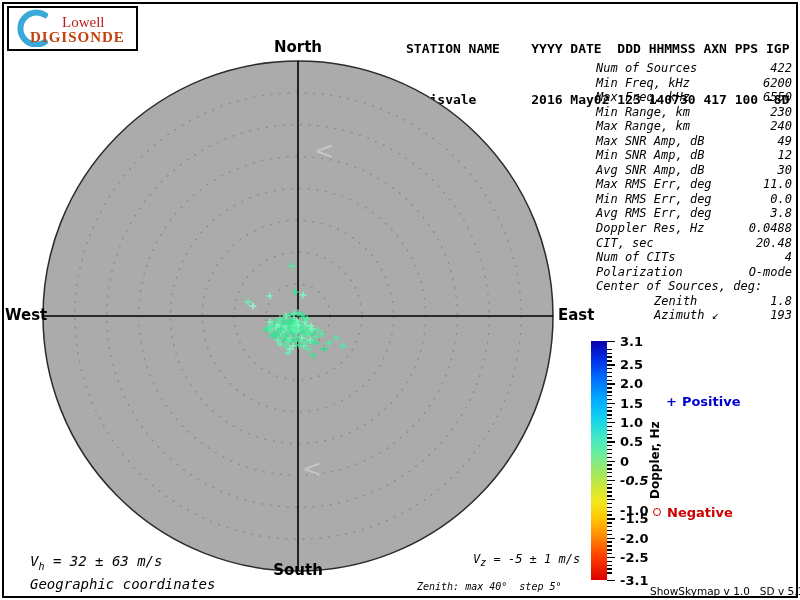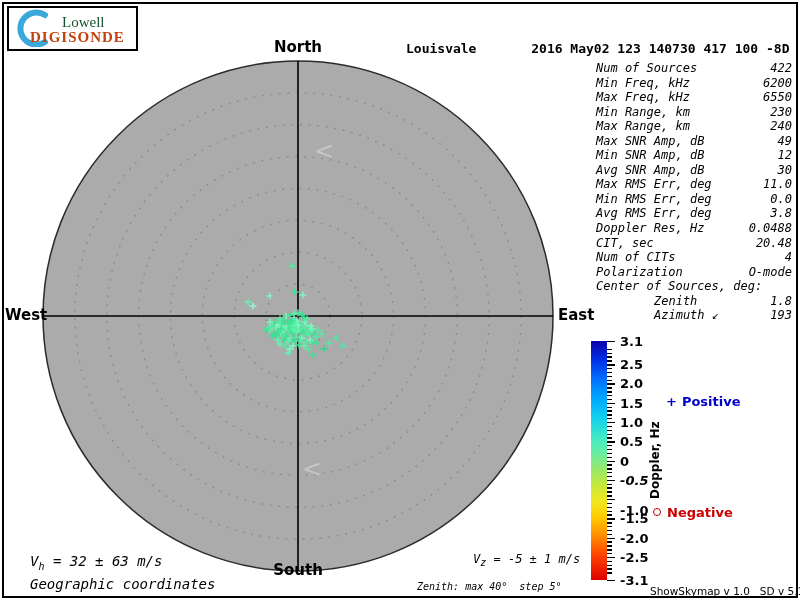--- a/index.html
+++ b/index.html
@@ -4,21 +4,21 @@
 <style>
   html,body{margin:0;padding:0;}
   body{
     width:800px;height:600px;position:relative;background:#ffffff;
     font-family:"DejaVu Sans",sans-serif;color:#000;overflow:hidden;
   }
   .frame{position:absolute;inset:2px;border:2px solid #000;pointer-events:none;}
 
   
   .logo-box{position:absolute;left:7px;top:6px;width:127px;height:41px;border:2px solid #000;background:#fff;}
-  .logo-lowell{position:absolute;left:53px;top:6px;font:15px "Liberation Serif","DejaVu Serif",serif;color:#14532d;}
+  .logo-lowell{position:absolute;left:53px;top:6px;font:15px "Liberation Serif","DejaVu Serif",serif;color:#b91c1c;}
   .logo-digisonde{position:absolute;left:21px;top:21px;font:bold 15px "Liberation Serif","DejaVu Serif",serif;
     letter-spacing:1px;color:#c2410c;}
 
   
   .header{position:absolute;left:406px;top:6px;font:bold 13px "DejaVu Sans Mono",monospace;
     white-space:pre;line-height:17px;}
 
   
   .stats{position:absolute;left:596px;top:61px;width:196px;font:12px "DejaVu Sans Mono",monospace;}
   .stat-row{display:flex;justify-content:space-between;height:14.55px;line-height:14.55px;white-space:pre;font-style:italic;}
@@ -64,20 +64,21 @@
 
 <div class="logo-box">
   <svg width="44" height="38" style="position:absolute;left:3px;top:1px">
     <path d="M33 6 A16 16 0 1 0 33 33" fill="none" stroke="#3aa8d8" stroke-width="6" stroke-linecap="round"></path>
   </svg>
   <div class="logo-lowell">Lowell</div>
   <div class="logo-digisonde">DIGISONDE</div>
 </div>
 
 <div class="header">
+  <div>STATION NAME    YYYY DATE  DDD HHMMSS AXN PPS IGP</div>
   <div>Louisvale       2016 May02 123 140730 417 100 -8D</div>
 </div>
 
 <div class="stats" id="stats">
     <div class="stat-row"><span class="lbl">Num of Sources</span><span>422</span></div>
     <div class="stat-row"><span class="lbl">Min Freq, kHz</span><span>6200</span></div>
     <div class="stat-row"><span class="lbl">Max Freq, kHz</span><span>6550</span></div>
     <div class="stat-row"><span class="lbl">Min Range, km</span><span>230</span></div>
     <div class="stat-row"><span class="lbl">Max Range, km</span><span>240</span></div>
     <div class="stat-row"><span class="lbl">Max SNR Amp, dB</span><span>49</span></div>

